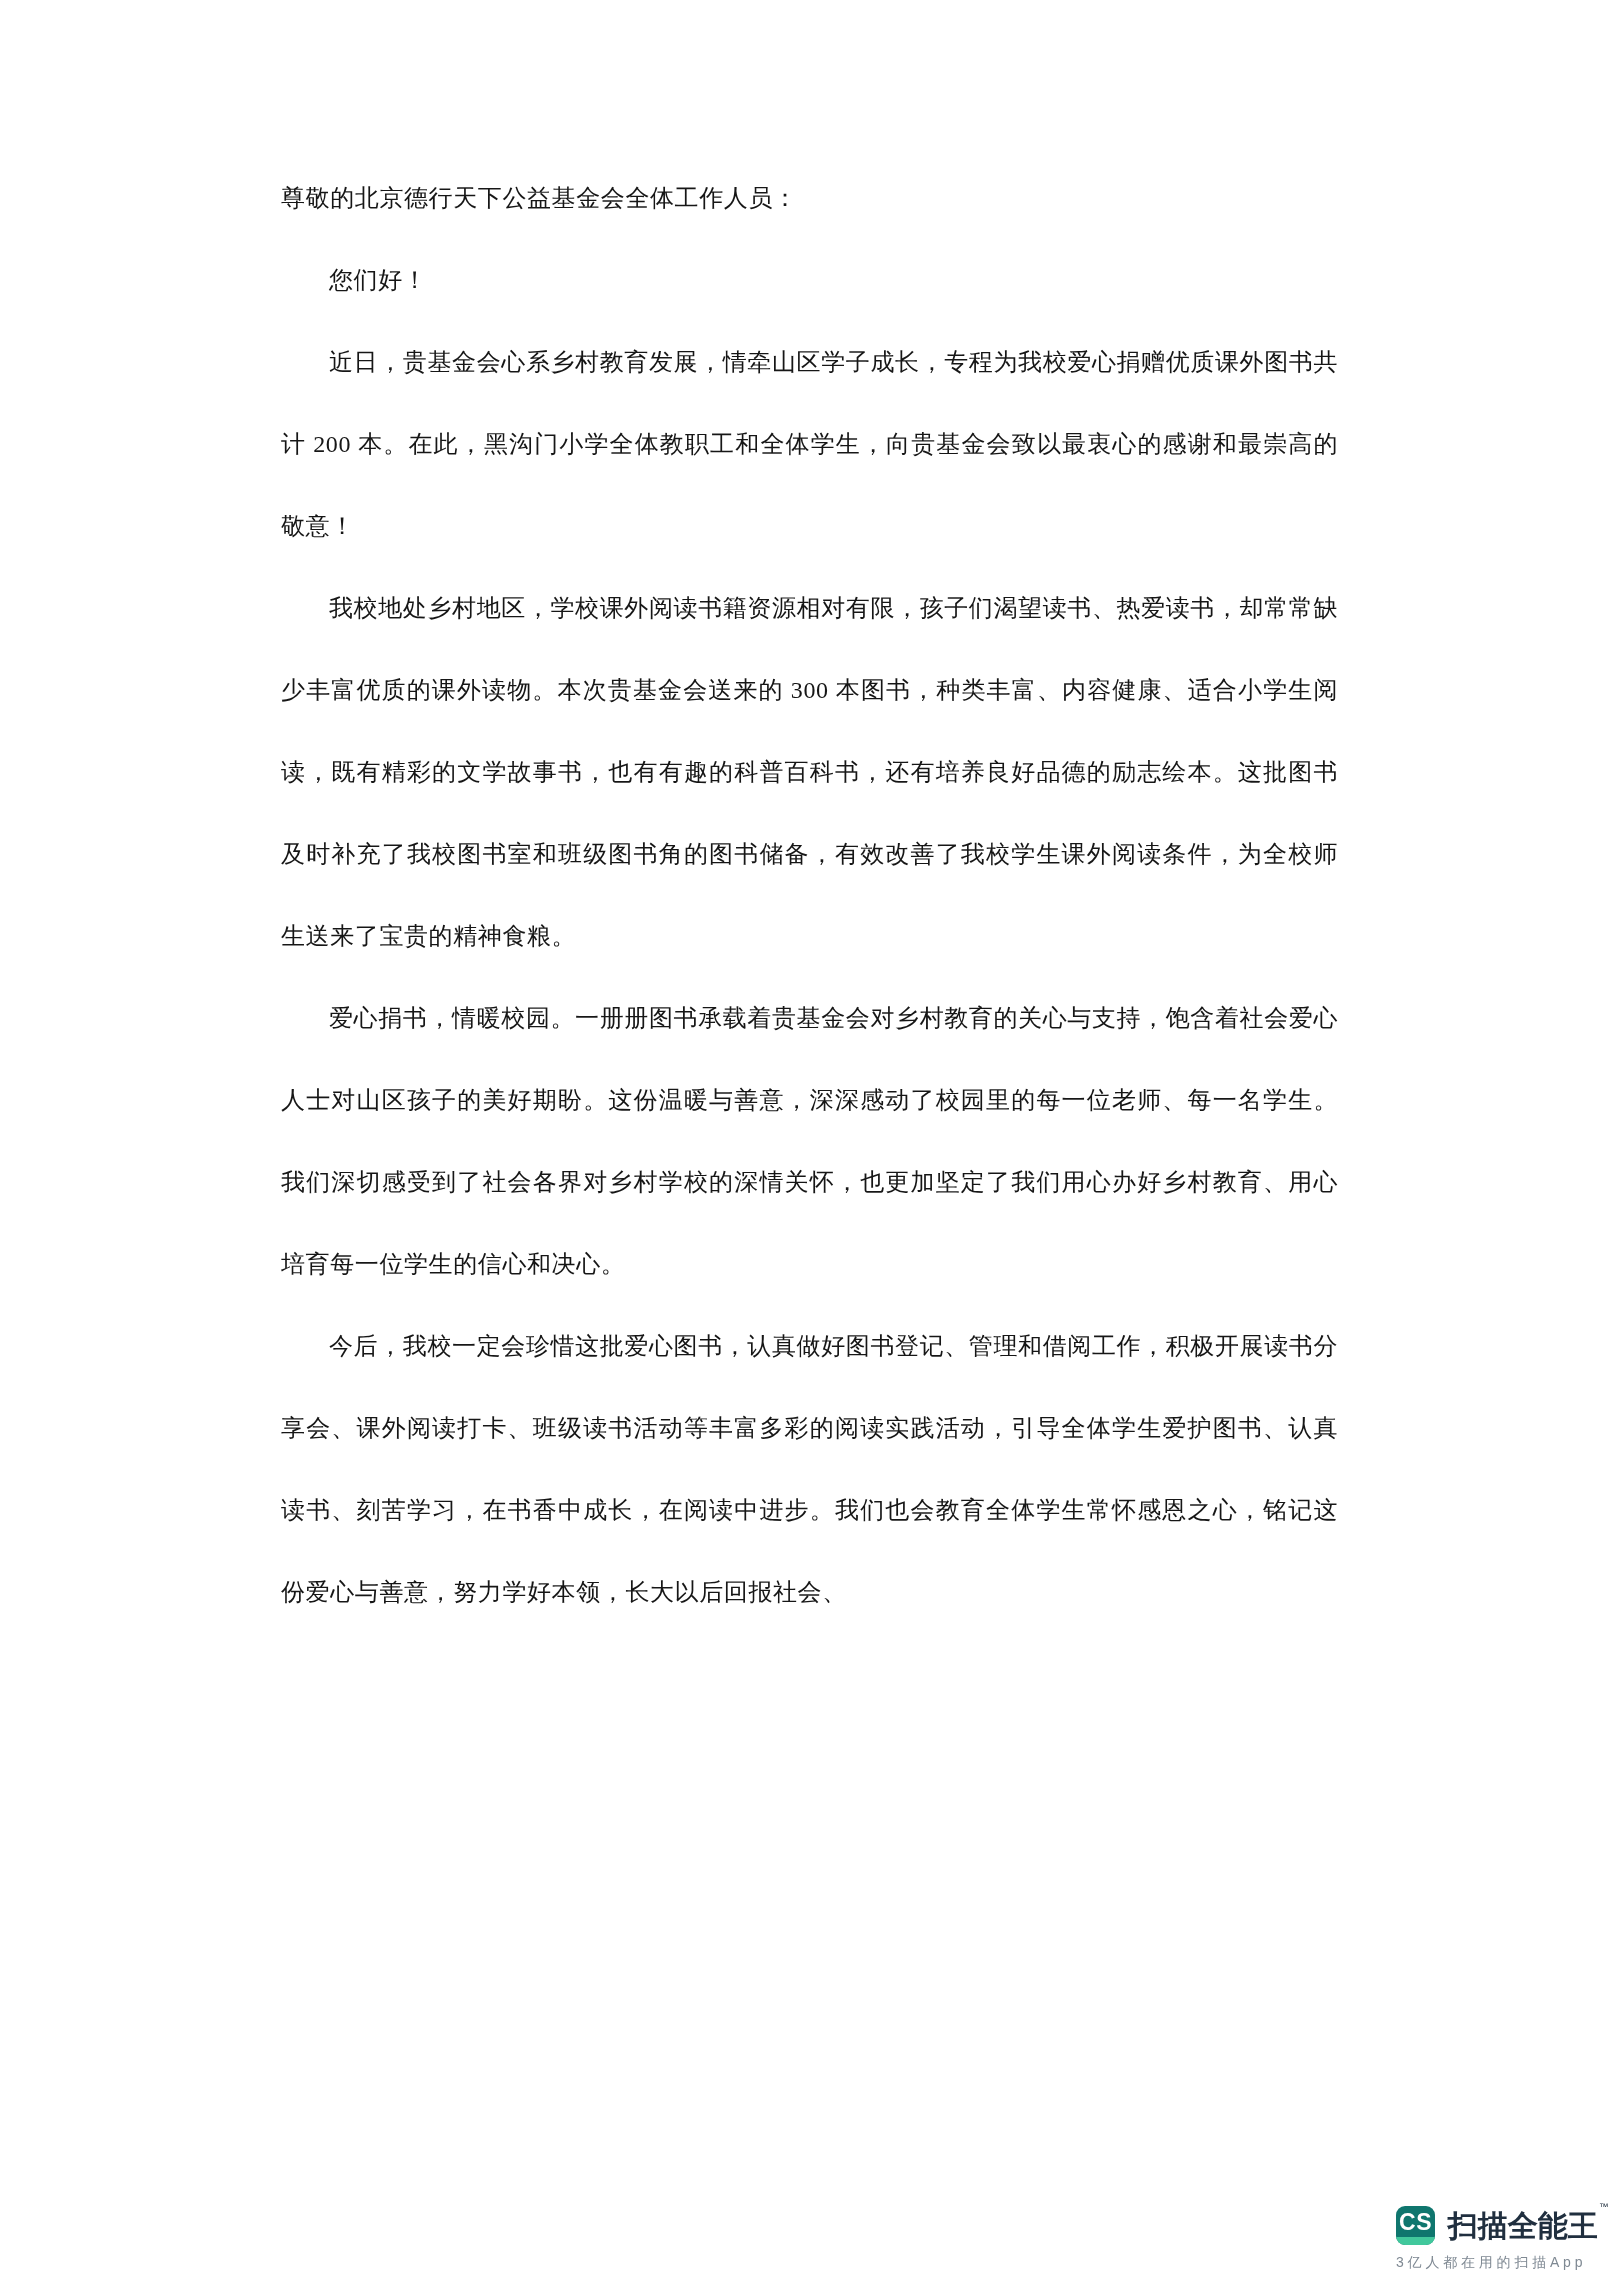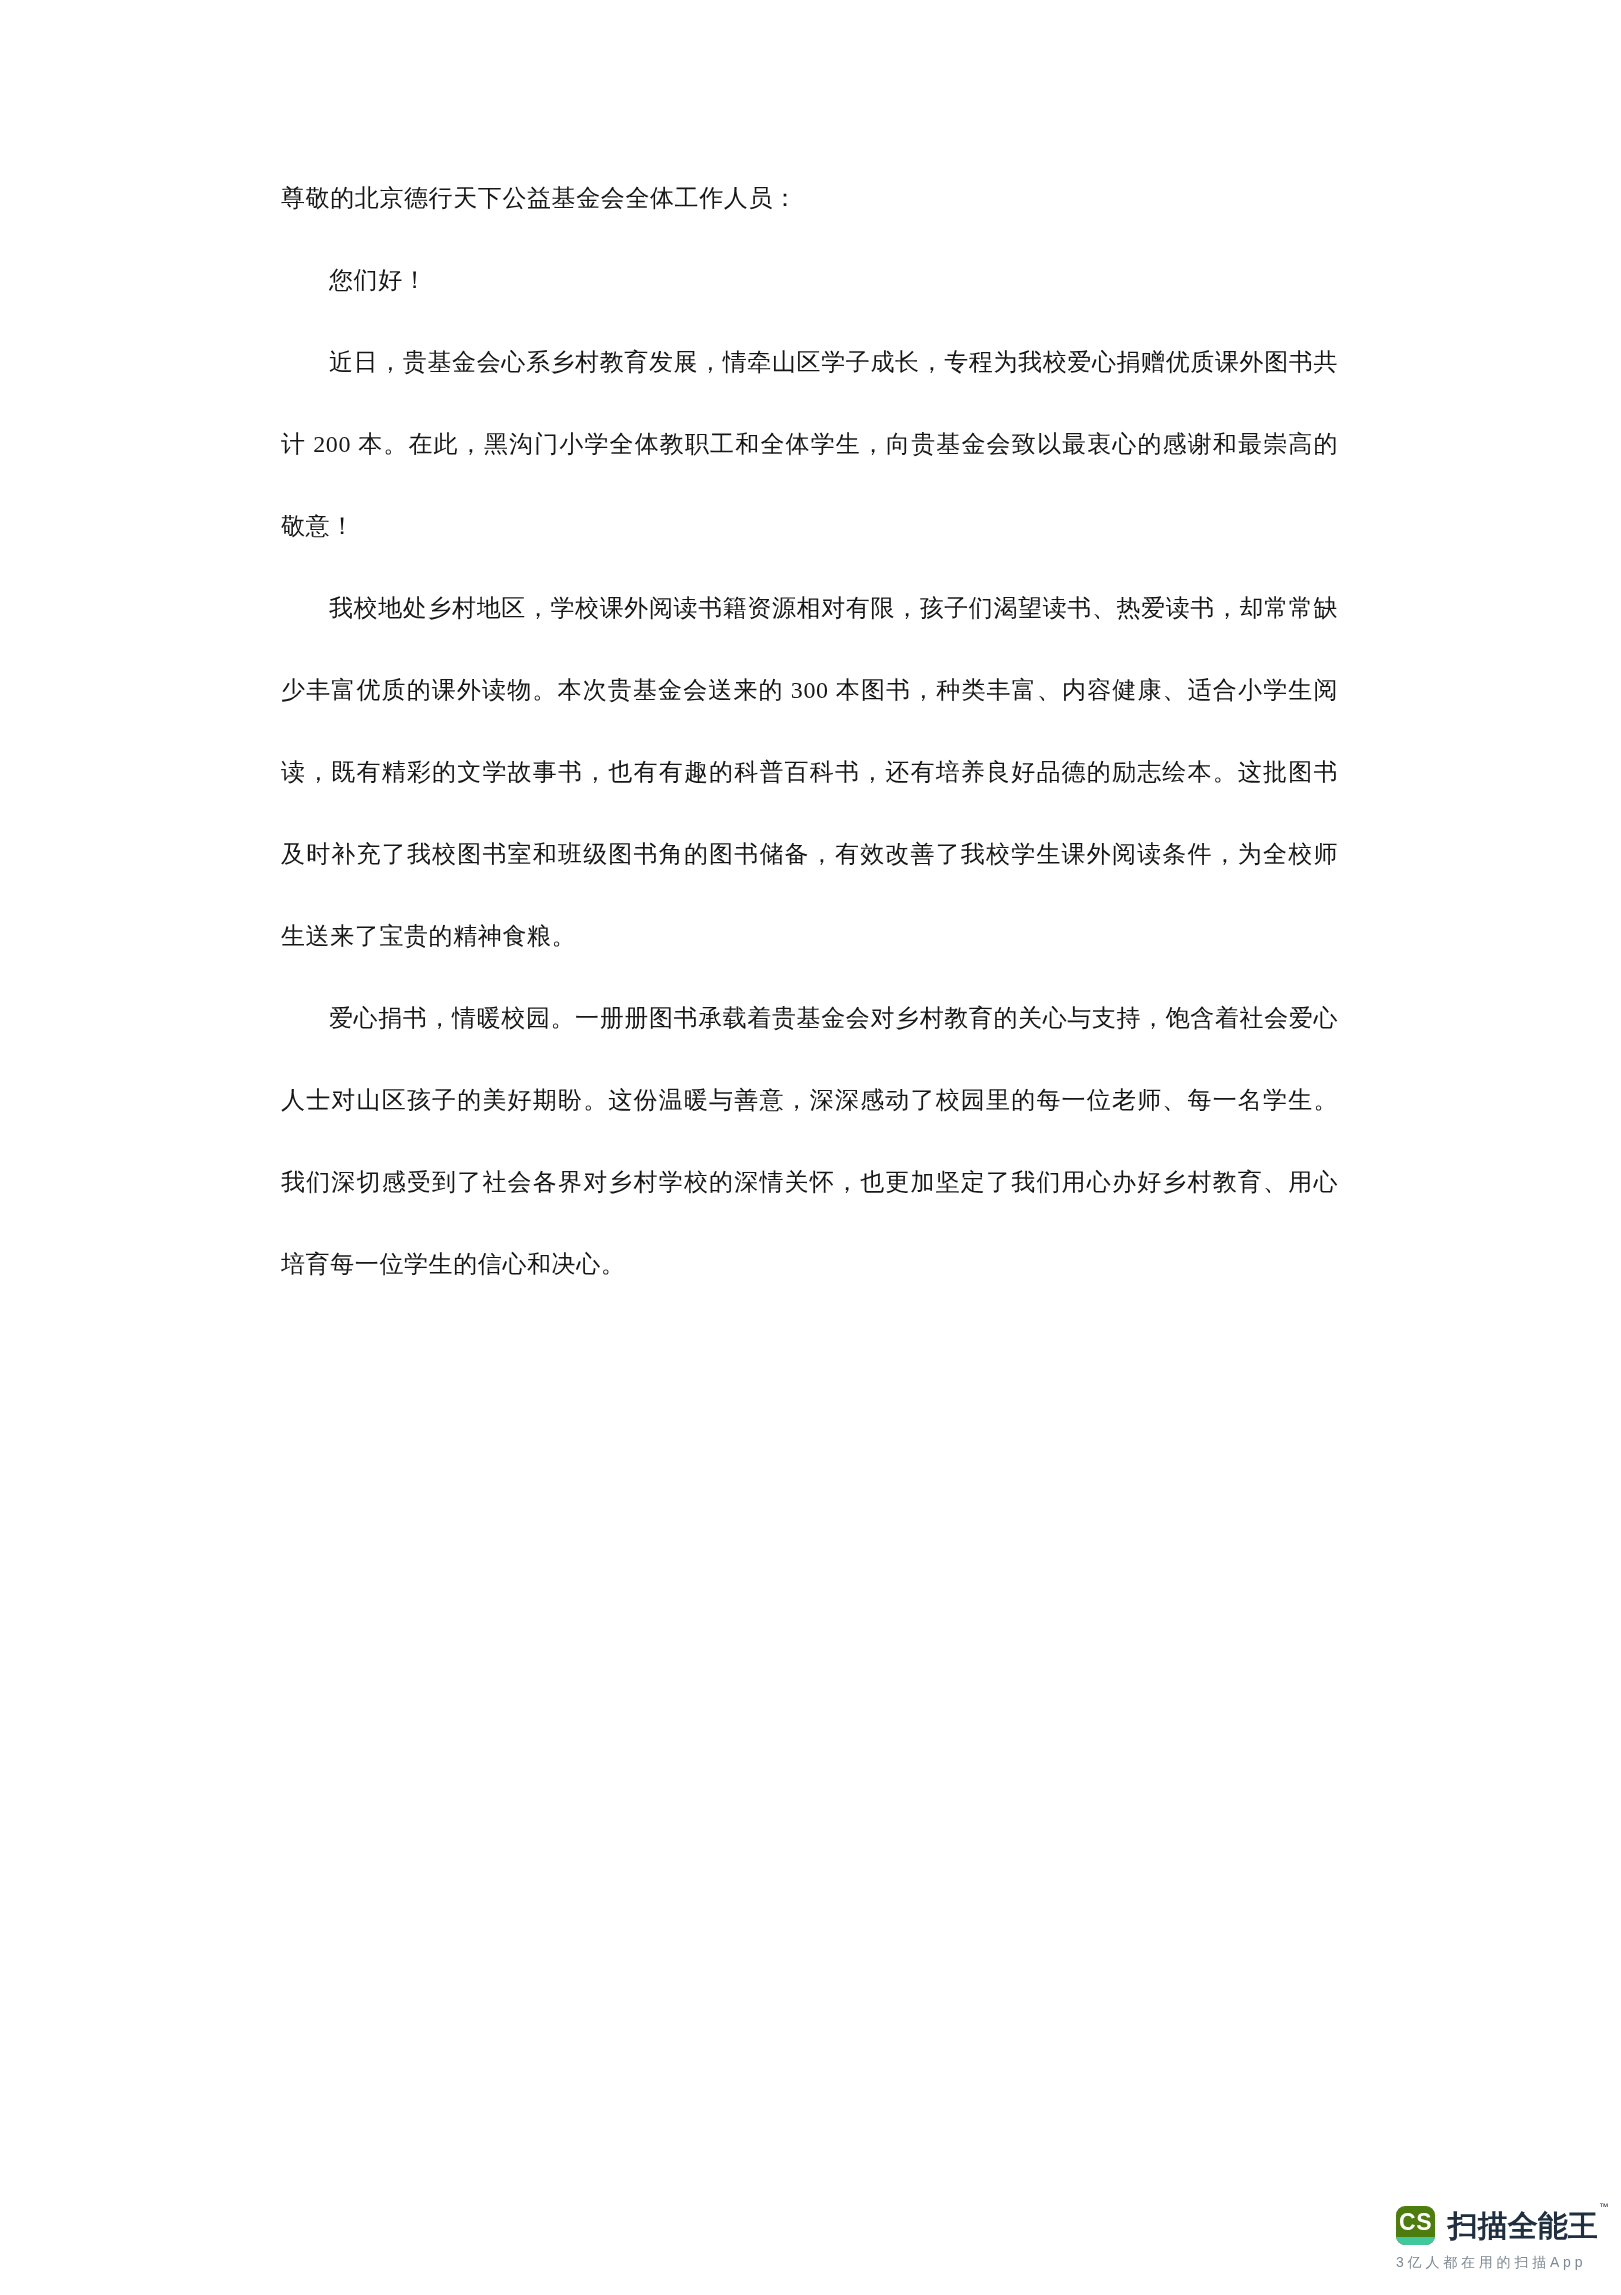--- a/index.html
+++ b/index.html
@@ -44,21 +44,21 @@
   }
   .wm-row {
     display: flex;
     align-items: center;
   }
   .wm-logo {
     position: relative;
     width: 39px;
     height: 39px;
     border-radius: 9px;
-    background: #4d7c0f;
+    background: #0f766e;
     overflow: hidden;
     flex: 0 0 auto;
   }
   .wm-logo .band {
     position: absolute;
     left: 0; right: 0; bottom: 0;
     height: 8.2px;
     background: #41c89c;
   }
   .wm-logo .cs {
@@ -102,20 +102,21 @@
 <body>
 
 <div class="page">
 
   <div class="letter-body">
     <p>尊敬的北京德行天下公益基金会全体工作人员：</p>
     <p class="indent">您们好！</p>
     <p class="indent">近日，贵基金会心系乡村教育发展，情牵山区学子成长，专程为我校爱心捐赠优质课外图书共计 200 本。在此，黑沟门小学全体教职工和全体学生，向贵基金会致以最衷心的感谢和最崇高的敬意！</p>
     <p class="indent">我校地处乡村地区，学校课外阅读书籍资源相对有限，孩子们渴望读书、热爱读书，却常常缺少丰富优质的课外读物。本次贵基金会送来的 300 本图书，种类丰富、内容健康、适合小学生阅读，既有精彩的文学故事书，也有有趣的科普百科书，还有培养良好品德的励志绘本。这批图书及时补充了我校图书室和班级图书角的图书储备，有效改善了我校学生课外阅读条件，为全校师生送来了宝贵的精神食粮。</p>
     <p class="indent">爱心捐书，情暖校园。一册册图书承载着贵基金会对乡村教育的关心与支持，饱含着社会爱心人士对山区孩子的美好期盼。这份温暖与善意，深深感动了校园里的每一位老师、每一名学生。我们深切感受到了社会各界对乡村学校的深情关怀，也更加坚定了我们用心办好乡村教育、用心培育每一位学生的信心和决心。</p>
+    <p class="indent">今后，我校一定会珍惜这批爱心图书，认真做好图书登记、管理和借阅工作，积极开展读书分享会、课外阅读打卡、班级读书活动等丰富多彩的阅读实践活动，引导全体学生爱护图书、认真读书、刻苦学习，在书香中成长，在阅读中进步。我们也会教育全体学生常怀感恩之心，铭记这份爱心与善意，努力学好本领，长大以后回报社会、</p>
   </div>
 
   <div class="watermark">
     <div class="wm-row">
       <div class="wm-logo">
         <div class="cs">CS</div>
         <div class="band"></div>
       </div>
       <div class="wm-title"><span>扫描全能王</span><span class="wm-tm">™</span></div>
     </div>

